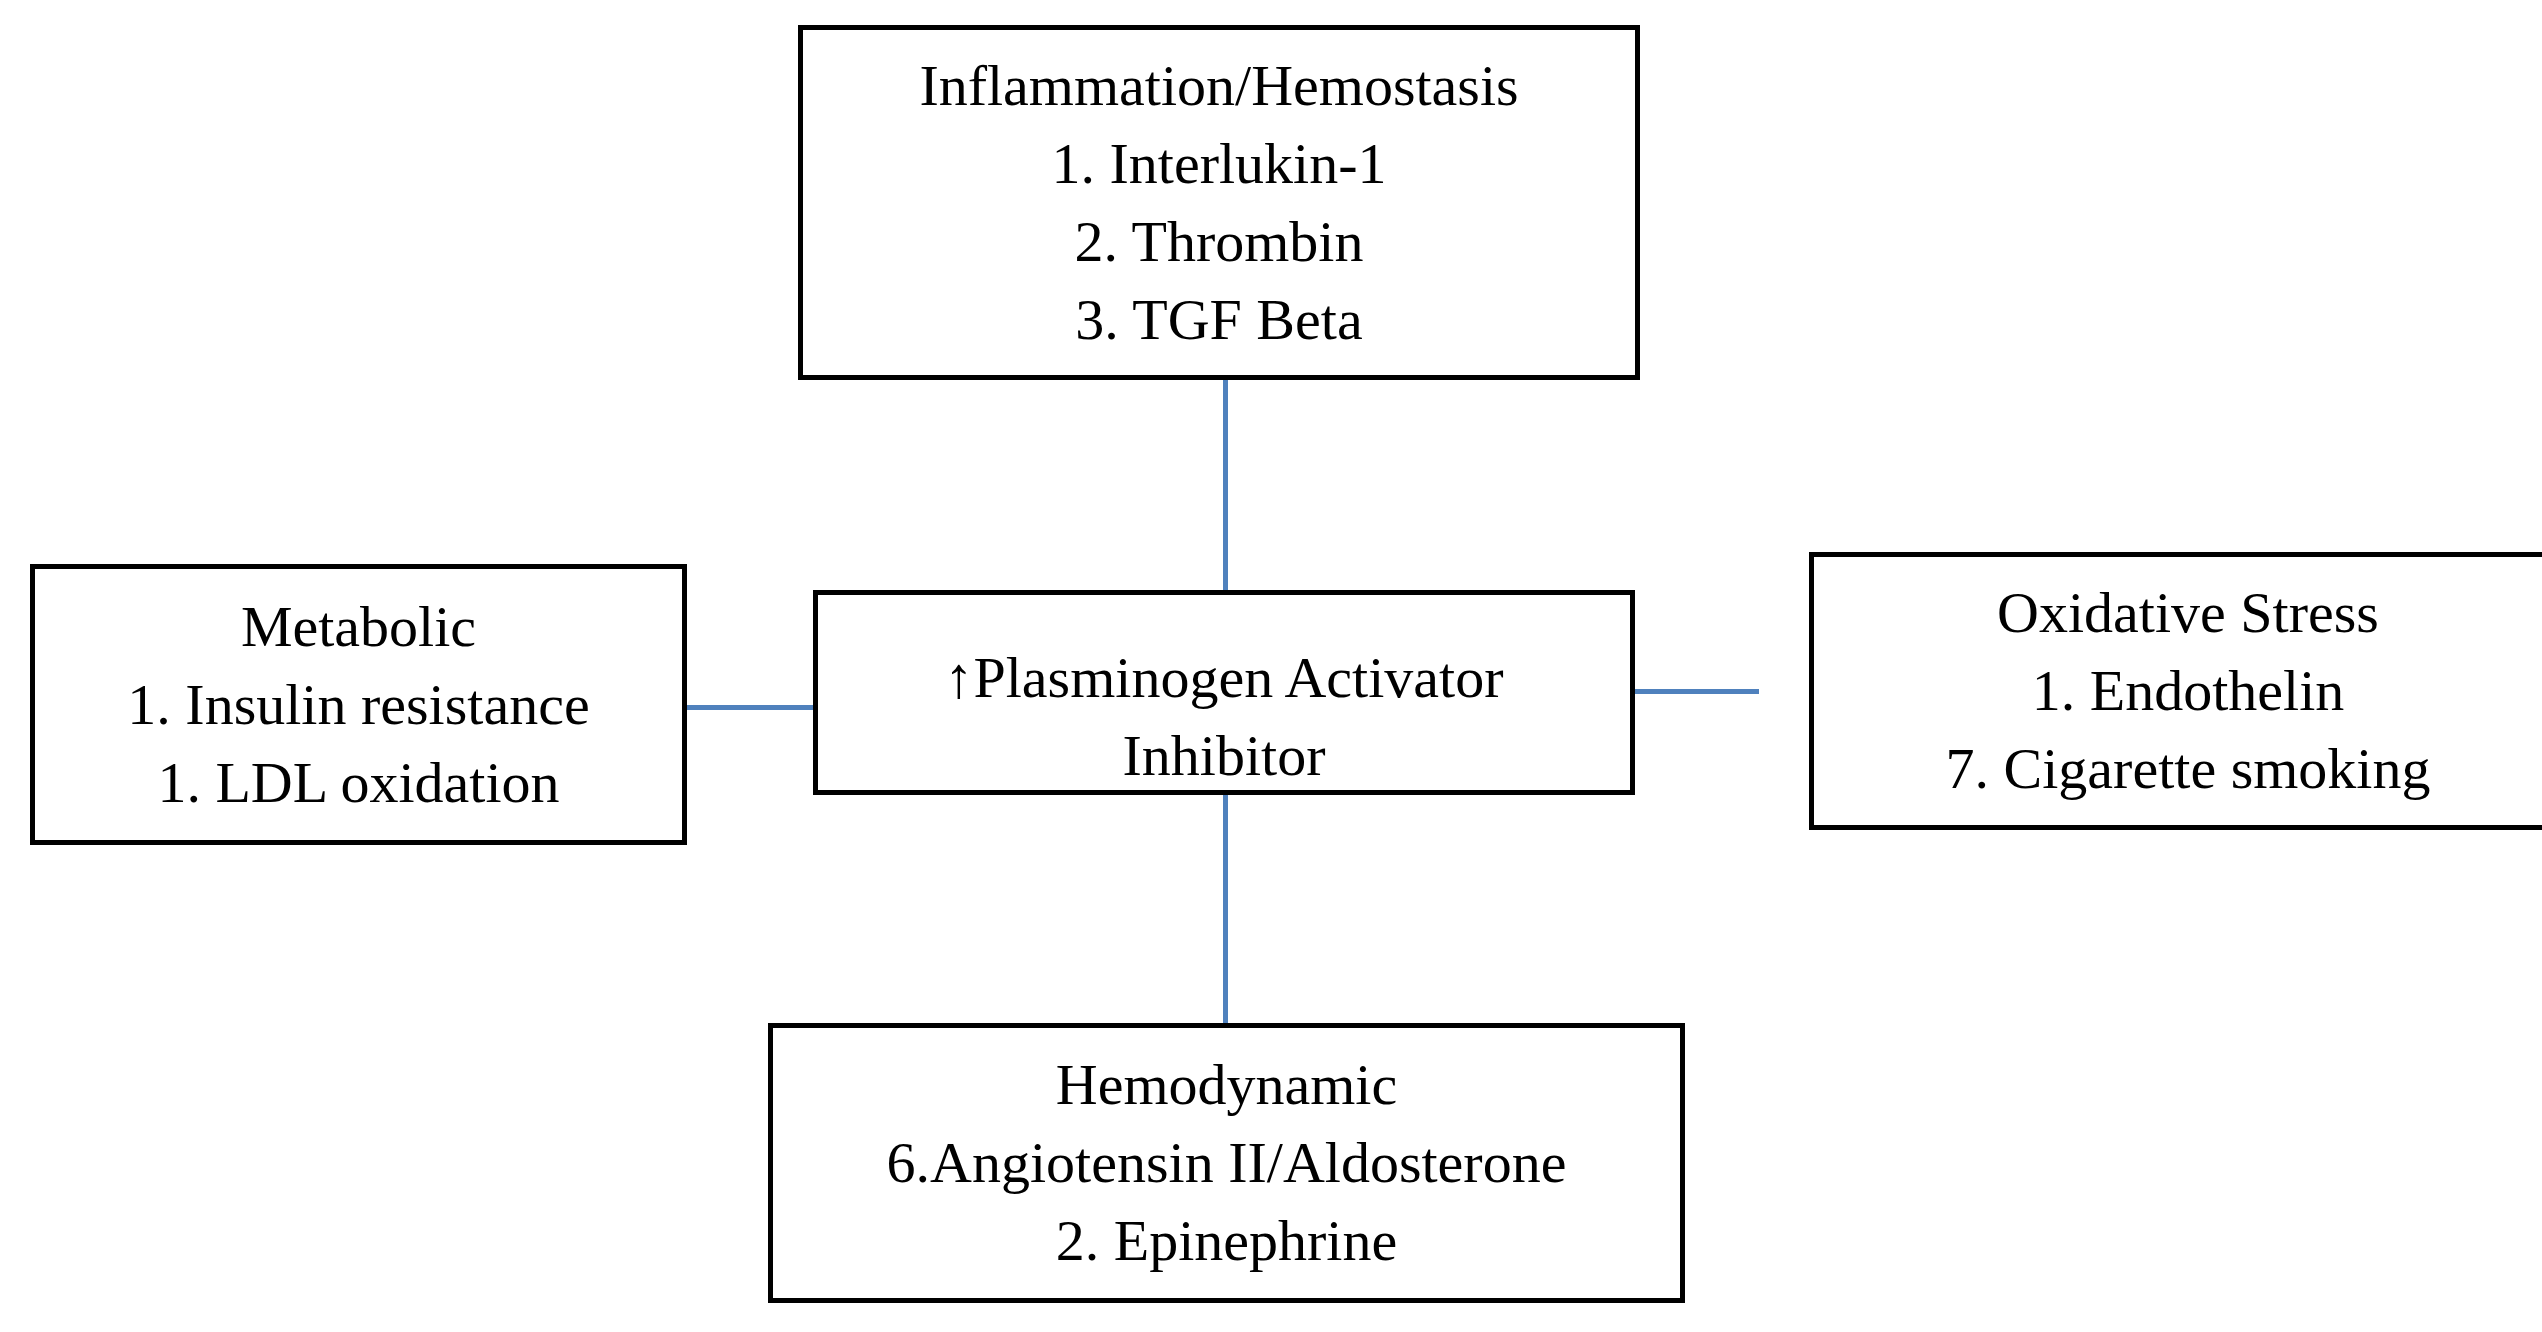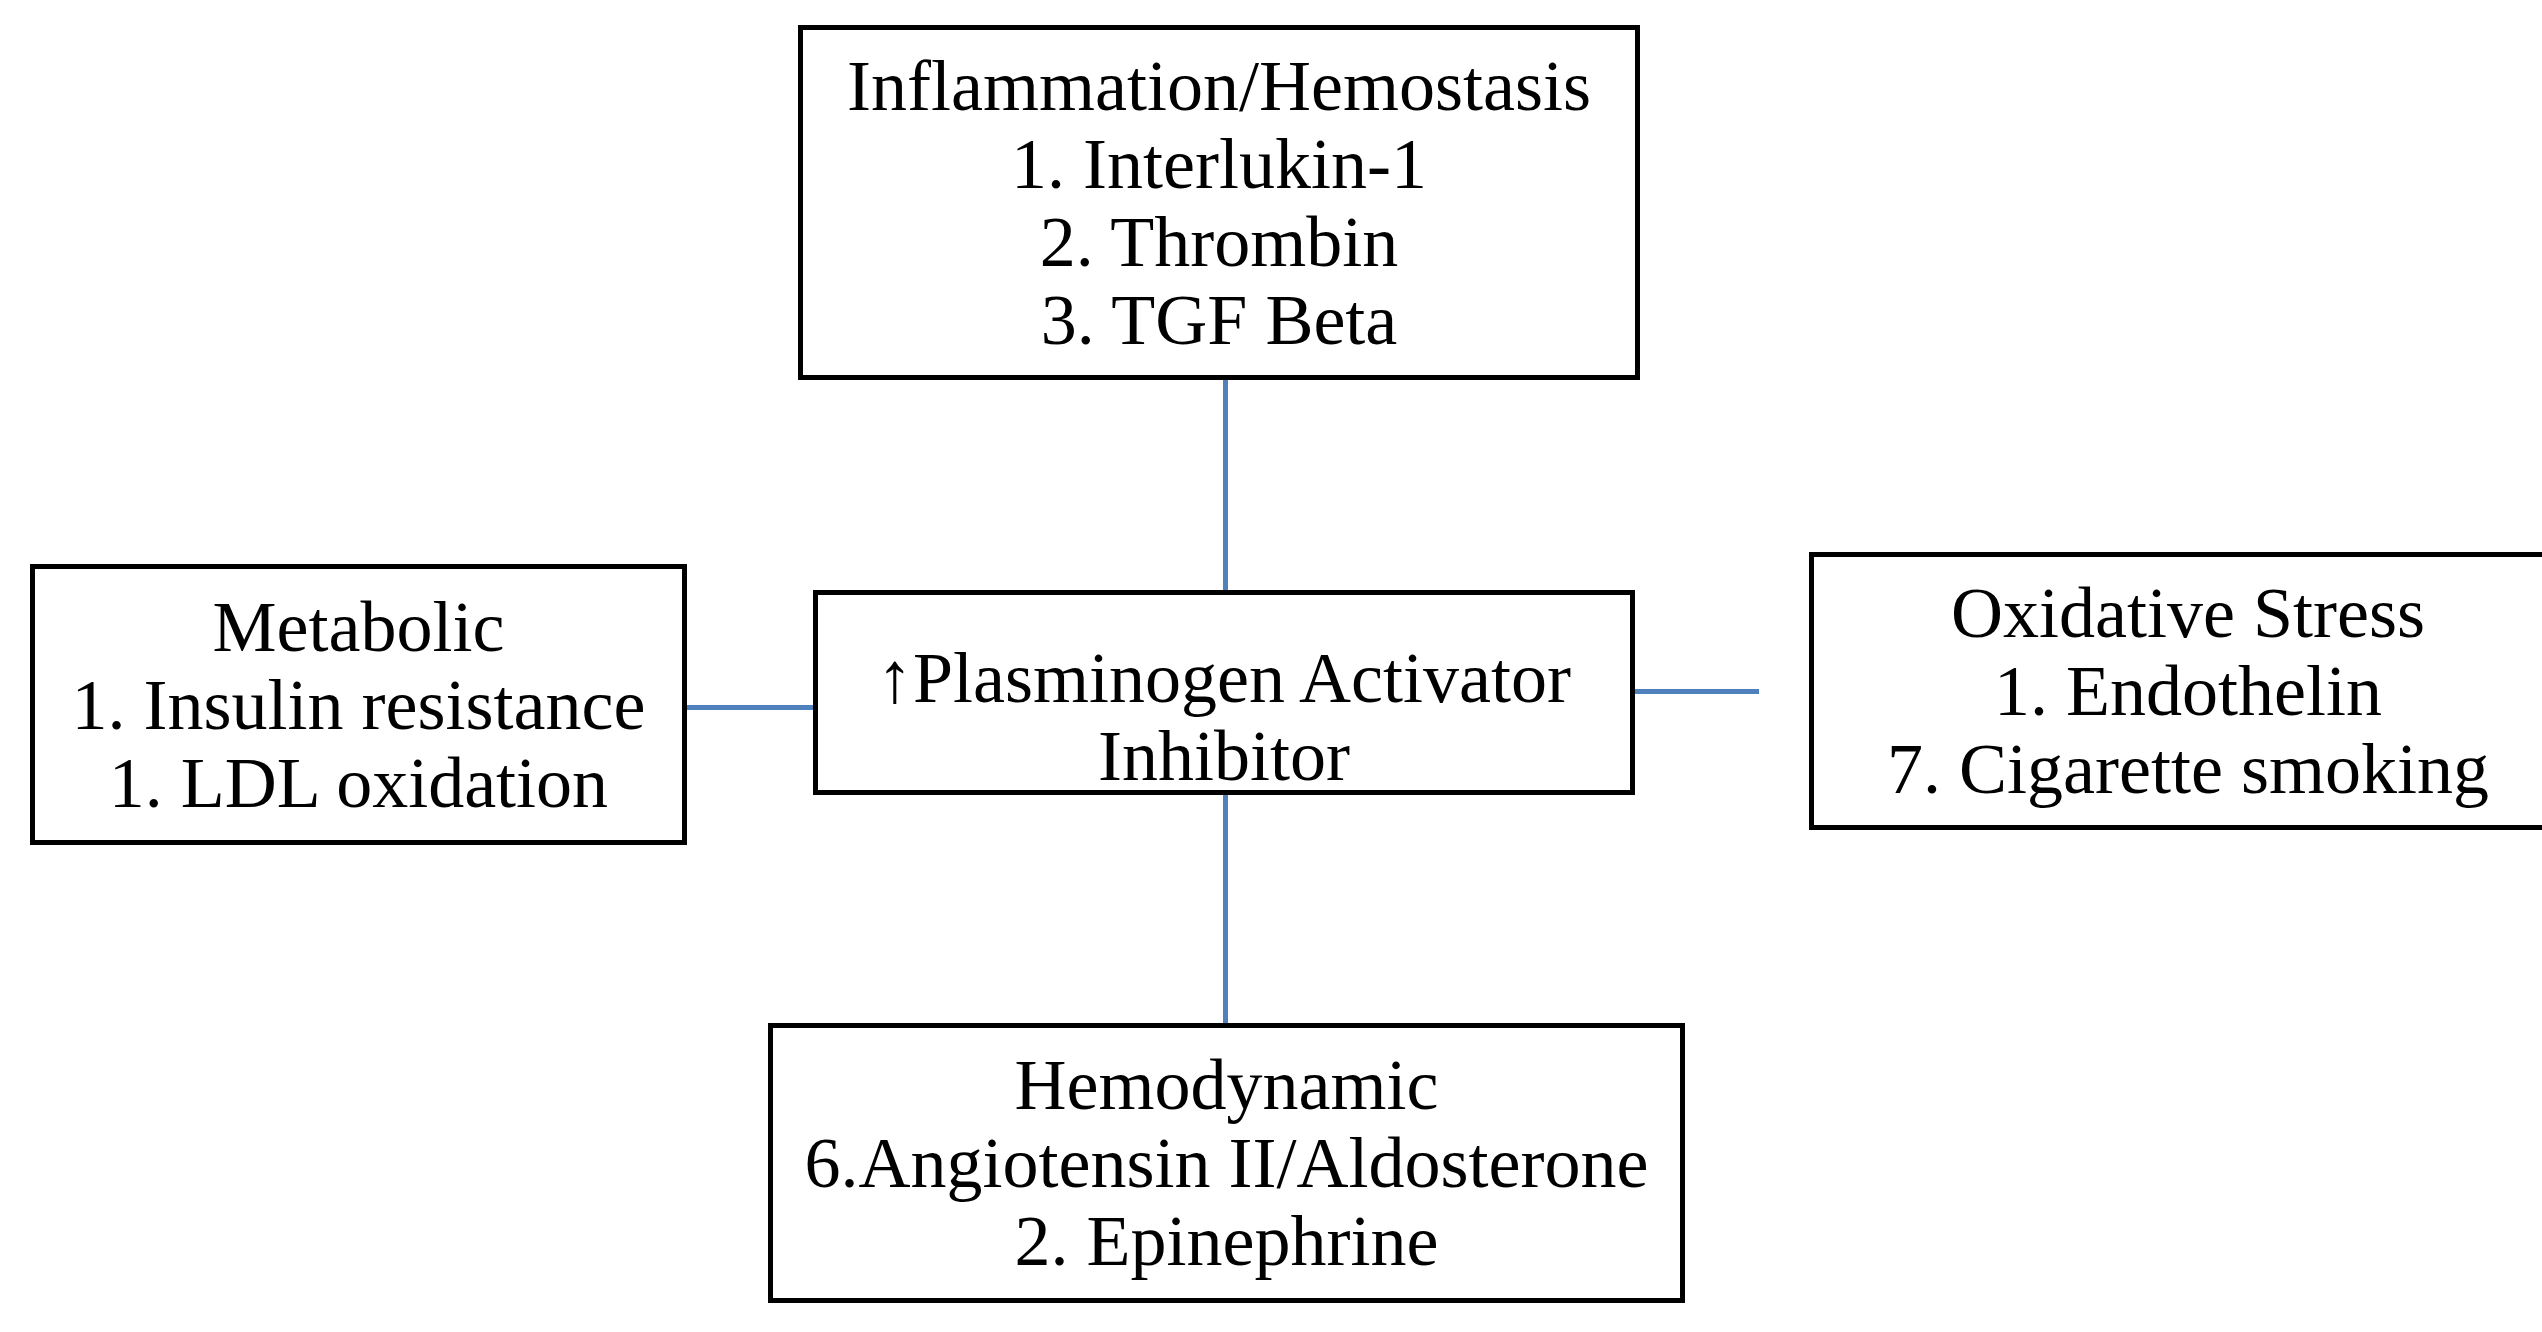--- a/index.html
+++ b/index.html
@@ -19,21 +19,21 @@
   .node {
     position: absolute;
     box-sizing: border-box;
     border: 5px solid #000000;
     background: #ffffff;
     display: flex;
     flex-direction: column;
     align-items: center;
     justify-content: center;
     text-align: center;
-    font-size: 72px;
+    font-size: 58px;
     line-height: 78px;
     z-index: 2;
   }
   .node .line {
     white-space: nowrap;
   }
   .node .wrapline {
     white-space: normal;
     padding: 0 30px;
     margin-top: 48px;

